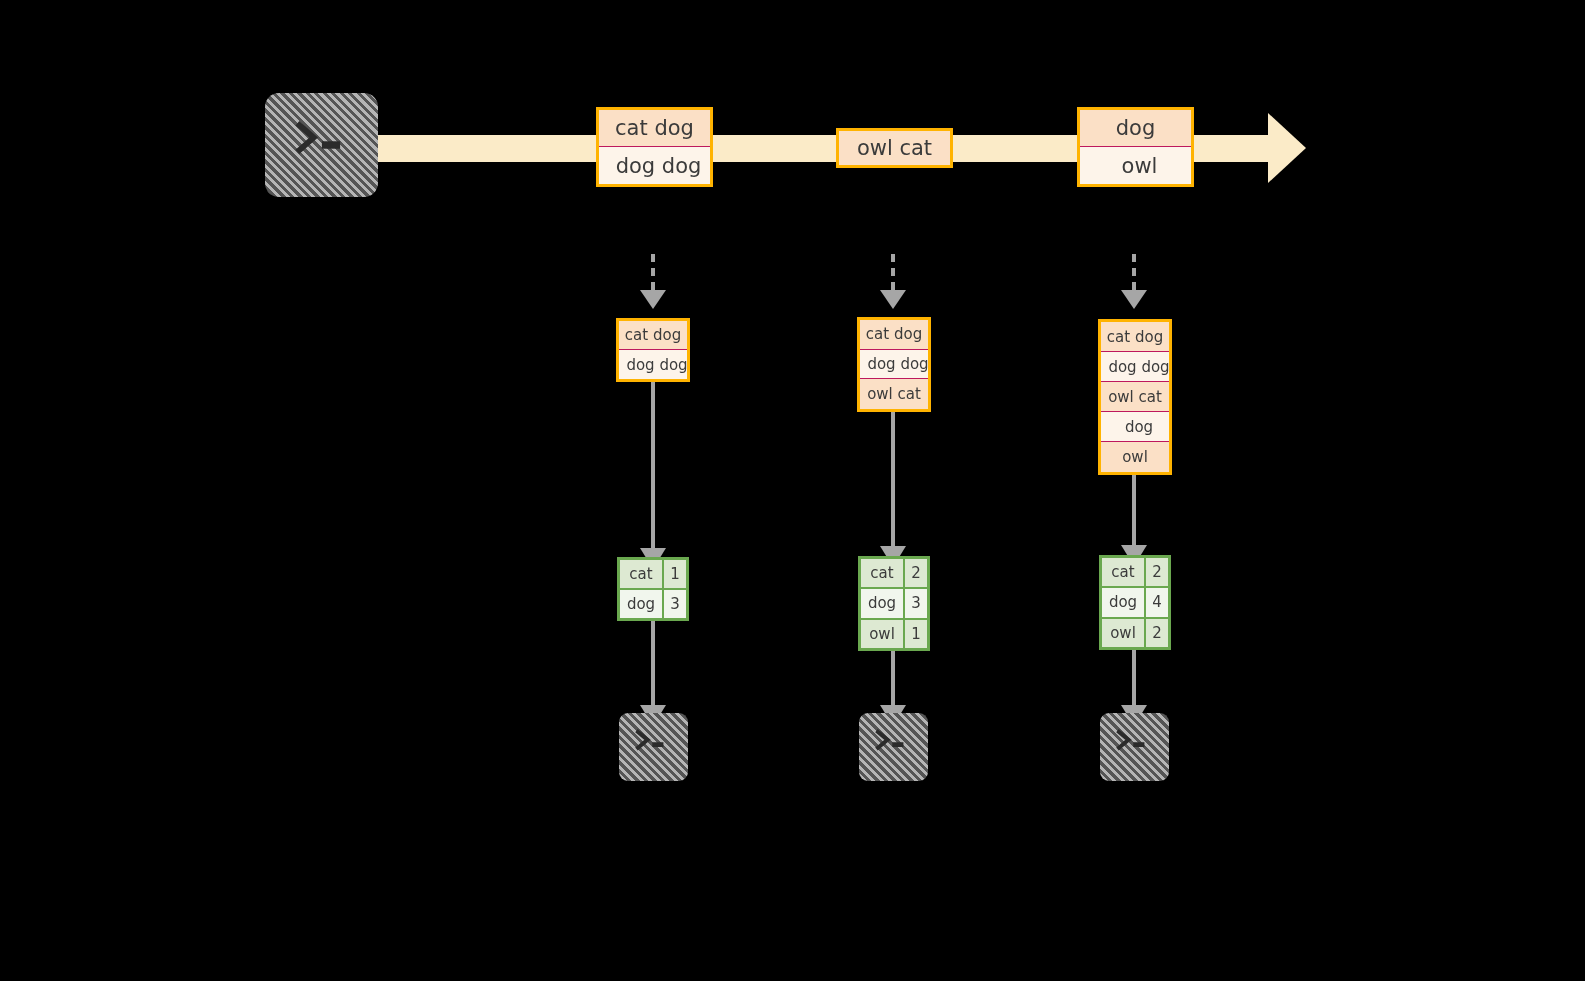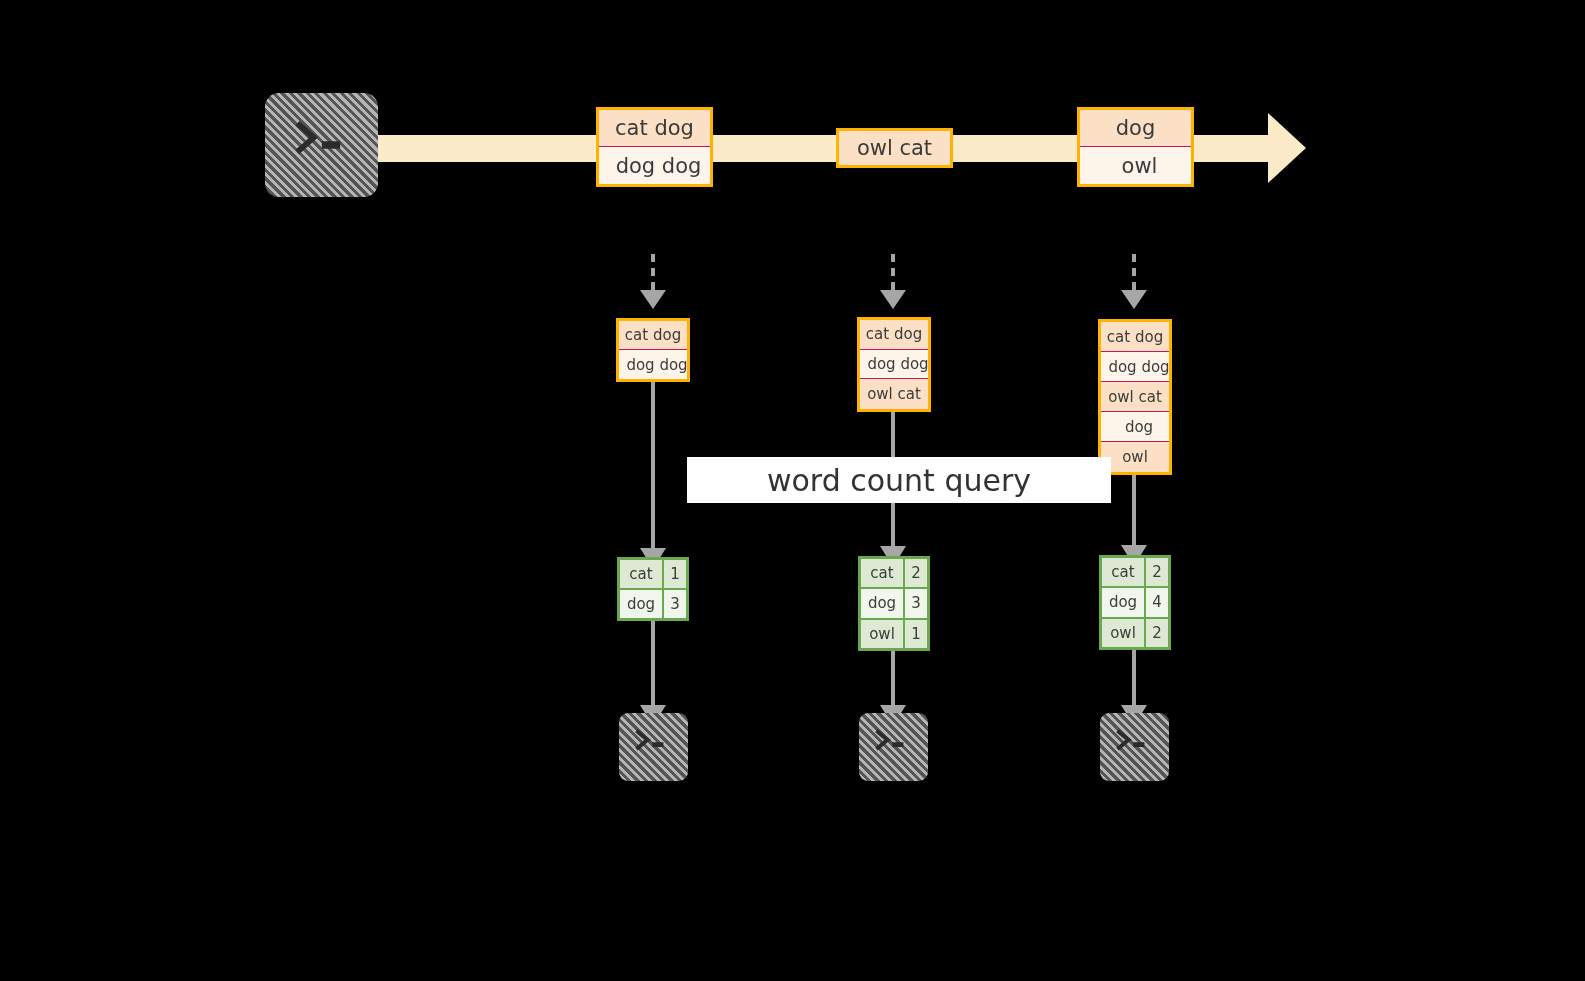--- a/index.html
+++ b/index.html
@@ -176,17 +176,14 @@
     </div>
   <div class="vline" style="left:1132px;top:650px;height:61px;"></div>
   <div class="ahead" style="left:1121px;top:705px;border-width:21px 13px 0 13px;"></div>
   <div class="term" style="left:1100px;top:713px;width:69px;height:68px;border-width:7px;border-radius:9px;">
     <svg class="term-glyph" viewBox="0 0 69 68">
       <path d="M15 15 L27 25 L15 35" fill="none" stroke="#2b2b2b" stroke-width="5" stroke-linecap="square"></path>
       <path d="M33 31 L47 31" fill="none" stroke="#2b2b2b" stroke-width="6"></path>
     </svg>
   </div>
 
-  <div class="band" style="left:687px;top:457px;width:424px;height:46px;font-size:30px;">
-    <span>word count query</span>
-  </div>
 
 </div>
 
 </body></html>

